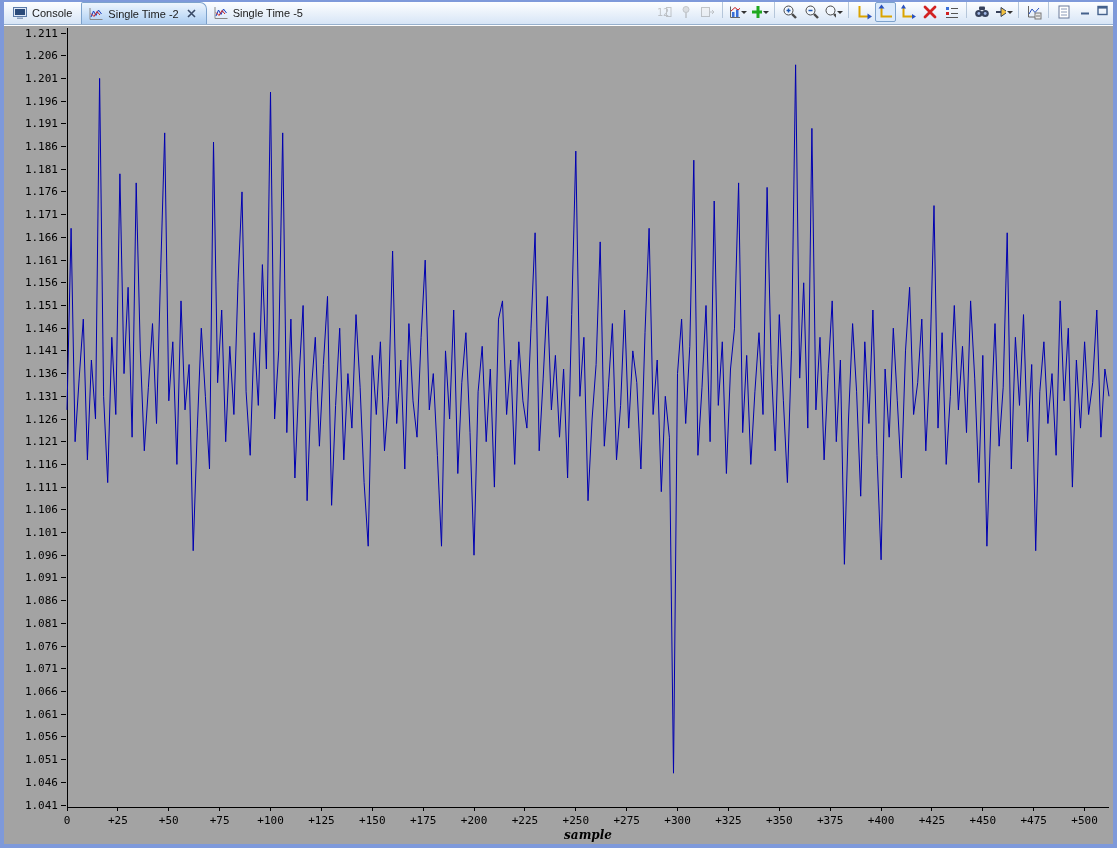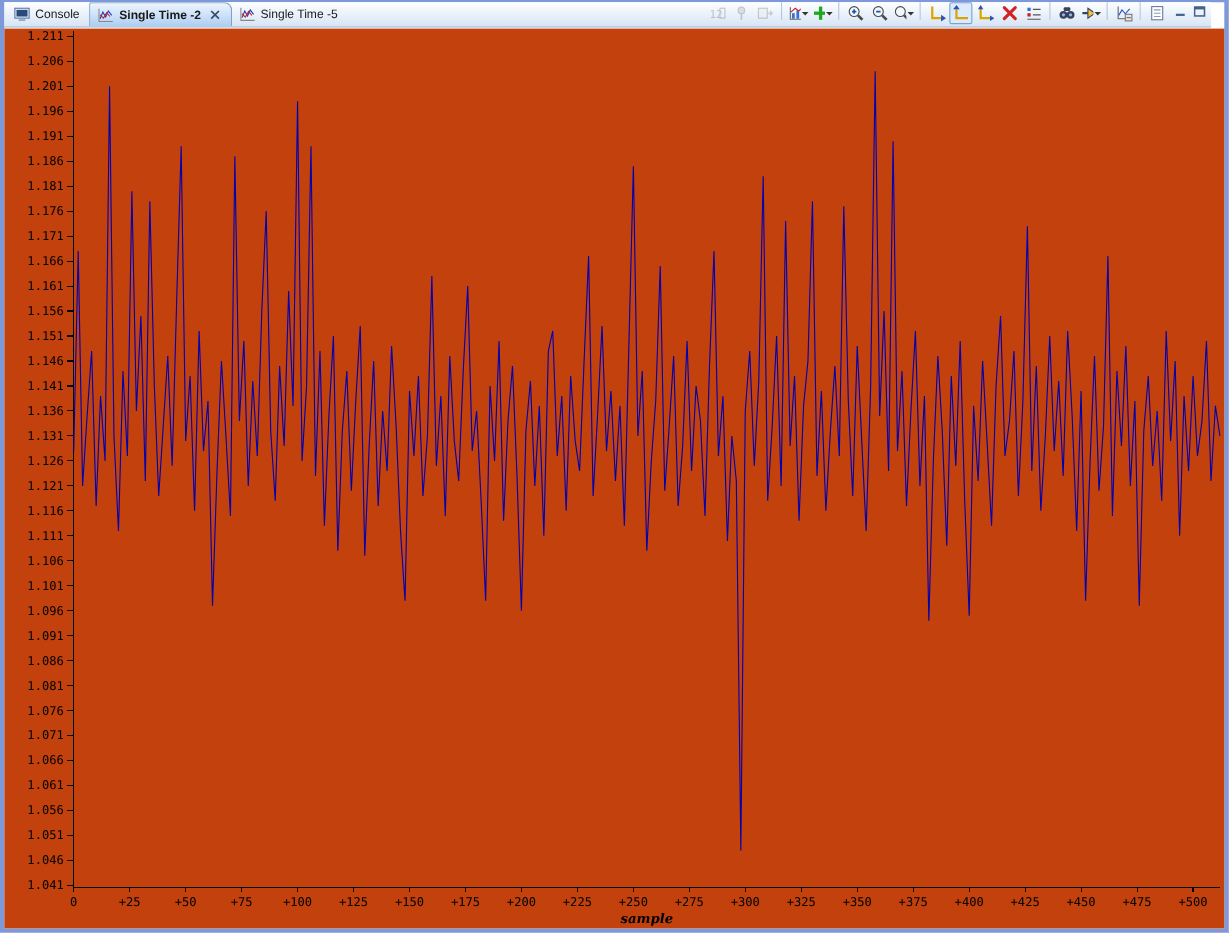--- a/index.html
+++ b/index.html
@@ -11,37 +11,36 @@
     overflow: hidden;
   }
   .window {
     position: absolute; inset: 0;
     border: solid #7e99da;
     border-width: 2px 4px 4px 4px;
     background: #ffffff;
   }
   
   .tabbar {
-    position: absolute; top: 0; left: 0; right: 12px; height: 23px;
+    position: absolute; top: 0; left: 0; right: 0; height: 23px;
     background: linear-gradient(#fdfeff, #d7e5f6);
     border-bottom: 1px solid #98b1cd;
     display: flex; align-items: stretch;
     padding-left: 2px;
   }
   .tab {
     display: flex; align-items: center; gap: 4px;
     padding: 0 9px 0 6px;
     font-size: 11px; color: #1a1a1a;
     white-space: nowrap; cursor: default;
   }
   .tab.active {
     background: linear-gradient(#eef5fd, #c3dcf7 65%, #aecdf0);
     border: 1px solid #7da2cc; border-bottom: none;
     border-radius: 2px 7px 0 0;
-    font-weight: bold;
   }
   .ticon { display: inline-flex; width: 16px; height: 16px; }
   .tab-close { display: inline-flex; margin-left: 3px; padding: 1px; cursor: pointer; }
   
   .toolbar {
     margin-left: auto;
     display: flex; gap: 1px;
     padding-right: 3px;
   }
   .tbtn {
@@ -56,21 +55,21 @@
     width: 0; height: 0; margin-left: 1px;
     border-left: 3px solid transparent; border-right: 3px solid transparent;
     border-top: 3px solid #333;
   }
   .sep { width: 1px; height: 16px; background: #b5c6da; margin: 0 3px; }
   .winbtns { display: flex; align-items: flex-start; gap: 3px; padding: 2px 3px 0 2px; }
   .wbtn { display: inline-flex; padding: 1px; }
   
   .content {
     position: absolute; top: 24px; left: 0; right: 0; bottom: 0;
-    background: #c2410c;
+    background: #a3a3a3;
   }
   #plot-svg { display: block; }
 </style>
 </head>
 <body>
 
 <div class="window">
 
   <div class="tabbar">
 

